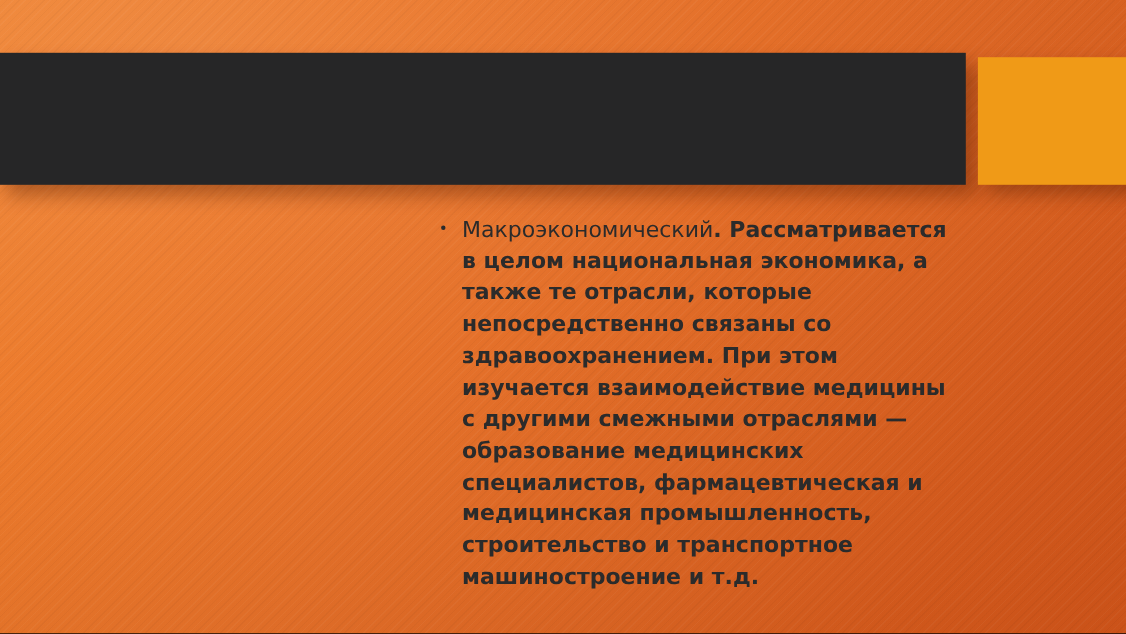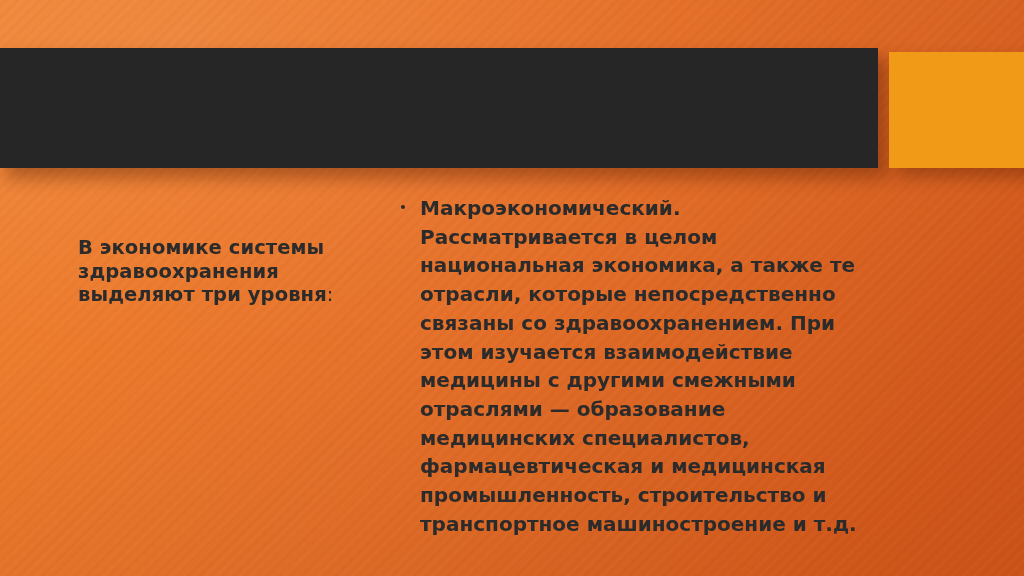--- a/index.html
+++ b/index.html
@@ -123,21 +123,21 @@
     position: absolute;
     left: 3px;
     top: 11px;
     width: 4px;
     height: 4px;
     border-radius: 50%;
     background: #2b2b2b;
   }
 
   .bullet-item .strong {
-    font-weight: bold;
+    font-weight: normal;
     text-align: right;
   }
 
   .bullet-text {
     display: inline;
     font-weight: bold;
   }
 </style>
 </head>
 <body>
@@ -148,23 +148,20 @@
   <div class="slide-vignette"></div>
 
   <div class="title-bar">
     <span></span>
   </div>
 
   <div class="accent-block"></div>
 
   <div class="content">
 
-    <div class="left-col">
-      <p class="lead-heading"><span>В экономике системы здравоохранения выделяют три уровня</span><span class="tail">:</span></p>
-    </div>
 
     <div class="right-col">
       <div class="bullet-item">
         <span class="bullet-dot"></span><span class="strong">Макроэкономический</span><span class="bullet-text">. Рассматривается в целом национальная экономика, а также те отрасли, которые непосредственно связаны со здравоохранением. При этом изучается взаимодействие медицины с другими смежными отраслями — образование медицинских специалистов, фармацевтическая и медицинская промышленность, строительство и транспортное машиностроение и т.д.</span>
       </div>
     </div>
 
   </div>
 </div>
 

